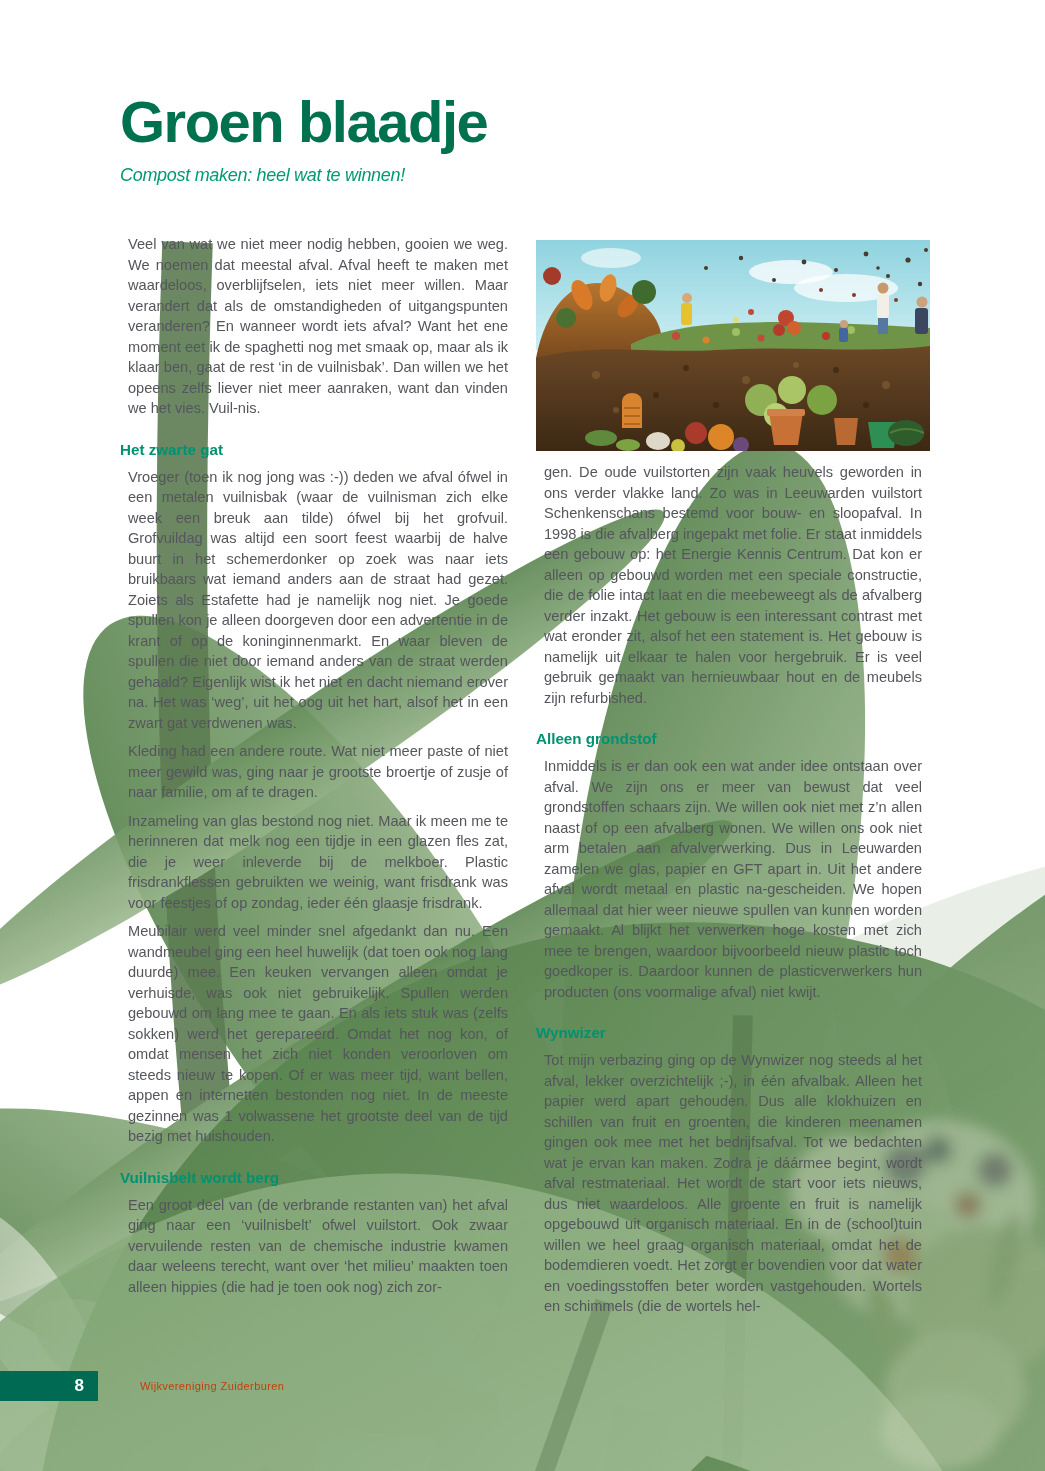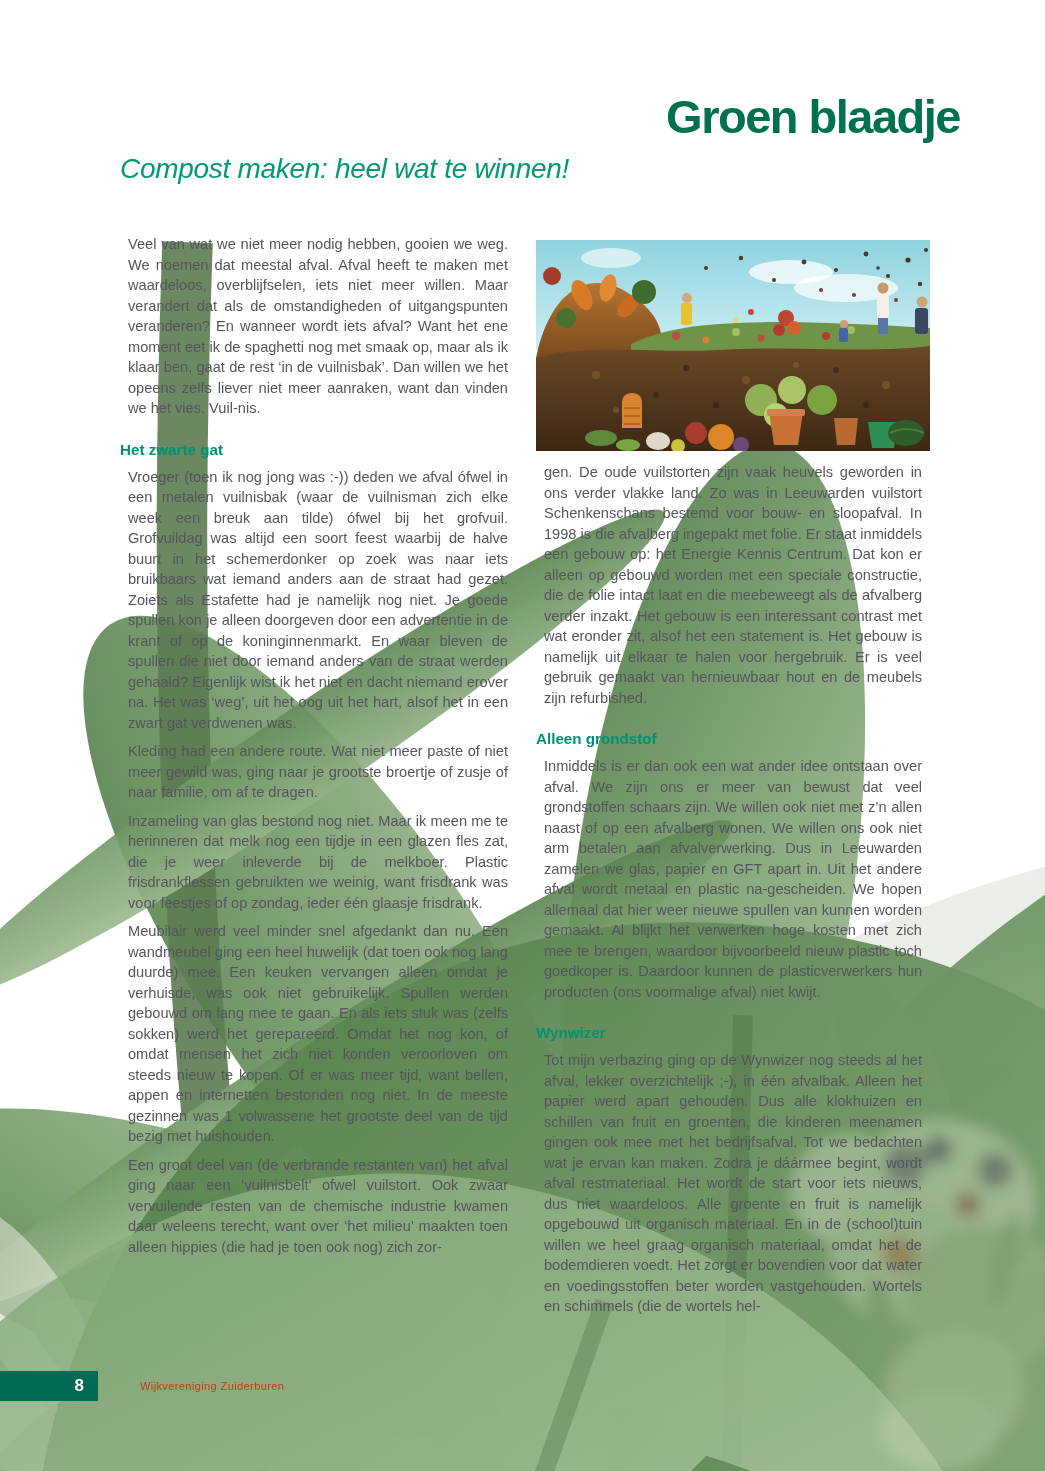--- a/index.html
+++ b/index.html
@@ -1,21 +1,21 @@
 <!DOCTYPE html>
 <html lang="nl"><head>
 <meta charset="utf-8">
 <style>
   html,body{margin:0;padding:0;background:#9a9a9a;}
   .page{position:relative;width:1045px;height:1471px;background:#ffffff;overflow:hidden;
         font-family:"Liberation Sans",sans-serif;}
   .decor{position:absolute;left:0;top:0;width:1045px;height:1471px;z-index:0;pointer-events:none;}
   .header{position:absolute;left:120px;top:92px;z-index:2;width:840px;}
-  .title{font-size:47px;font-weight:800;color:#00714e;letter-spacing:-1.5px;line-height:1.05;text-align:right;}
-  .subtitle{margin-top:12px;font-size:28px;font-style:italic;color:#009a74;font-weight:500;letter-spacing:-0.3px;}
+  .title{font-size:58px;font-weight:800;color:#00714e;letter-spacing:-1.5px;line-height:1.05;}
+  .subtitle{margin-top:12px;font-size:18px;font-style:italic;color:#009a74;font-weight:500;letter-spacing:-0.3px;}
   .col{position:absolute;z-index:1;font-size:14.6px;line-height:20.5px;color:#54565c;
        text-align:justify;hyphens:auto;-webkit-hyphens:auto;}
   .col-left{left:120px;top:226px;width:396px;}
   .col-right{left:536px;top:240px;width:394px;}
   .col h3{font-size:15.2px;line-height:18px;color:#009270;margin:22px 0 5px 0;font-weight:700;text-align:left;}
   .col h3.first{margin-top:0;}
   .col p{margin:8px;}
   .photo-wrap{width:394px;height:211px;margin-bottom:11px;overflow:hidden;}
   .photo-wrap svg{display:block;}
   .footer-bar{position:absolute;left:0;top:1371px;width:98px;height:30px;background:#006a52;z-index:2;
@@ -137,20 +137,21 @@
 
   <div class="col col-left">
     <p>Veel van wat we niet meer nodig hebben, gooien we weg. We noemen dat meestal afval. Afval heeft te maken met waardeloos, overblijfselen, iets niet meer willen. Maar verandert dat als de omstandigheden of uitgangspunten veranderen? En wanneer wordt iets afval? Want het ene moment eet ik de spaghetti nog met smaak op, maar als ik klaar ben, gaat de rest ‘in de vuilnisbak’. Dan willen we het opeens zelfs liever niet meer aanraken, want dan vinden we het vies. Vuil-nis.</p>
 
     <h3>Het zwarte gat</h3>
     <p>Vroeger (toen ik nog jong was :-)) deden we afval ófwel in een metalen vuilnisbak (waar de vuilnisman zich elke week een breuk aan tilde) ófwel bij het grofvuil. Grofvuildag was altijd een soort feest waarbij de halve buurt in het schemerdonker op zoek was naar iets bruikbaars wat iemand anders aan de straat had gezet. Zoiets als Estafette had je namelijk nog niet. Je goede spullen kon je alleen doorgeven door een advertentie in de krant of op de koninginnenmarkt. En waar bleven de spullen die niet door iemand anders van de straat werden gehaald? Eigenlijk wist ik het niet en dacht niemand erover na. Het was ‘weg’, uit het oog uit het hart, alsof het in een zwart gat verdwenen was.</p>
     <p>Kleding had een andere route. Wat niet meer paste of niet meer gewild was, ging naar je grootste broertje of zusje of naar familie, om af te dragen.</p>
     <p>Inzameling van glas bestond nog niet. Maar ik meen me te herinneren dat melk nog een tijdje in een glazen fles zat, die je weer inleverde bij de melkboer. Plastic frisdrankflessen gebruikten we weinig, want frisdrank was voor feestjes of op zondag, ieder één glaasje frisdrank.</p>
     <p>Meubilair werd veel minder snel afgedankt dan nu. Een wandmeubel ging een heel huwelijk (dat toen ook nog lang duurde) mee. Een keuken vervangen alleen omdat je verhuisde, was ook niet gebruikelijk. Spullen werden gebouwd om lang mee te gaan. En als iets stuk was (zelfs sokken) werd het gerepareerd. Omdat het nog kon, of omdat mensen het zich niet konden veroorloven om steeds nieuw te kopen. Of er was meer tijd, want bellen, appen en internetten bestonden nog niet. In de meeste gezinnen was 1 volwassene het grootste deel van de tijd bezig met huishouden.</p>
 
+    <h3>Vuilnisbelt wordt berg</h3>
     <p>Een groot deel van (de verbrande restanten van) het afval ging naar een ‘vuilnisbelt’ ofwel vuilstort. Ook zwaar vervuilende resten van de chemische industrie kwamen daar weleens terecht, want over ‘het milieu’ maakten toen alleen hippies (die had je toen ook nog) zich zor-</p>
   </div>
 
   <div class="col col-right">
 
     <div class="photo-wrap" aria-label="Collage: kinderen en volwassenen in een tuin bovenop een doorsnede van donkere aarde vol groenten, potten en compost, onder een blauwe lucht met vlinders">
       <svg width="394" height="211" viewBox="0 0 394 211">
         <defs>
           <linearGradient id="pSky" x1="0" y1="0" x2="0" y2="1">
             <stop offset="0" stop-color="#8fd3df"></stop>

